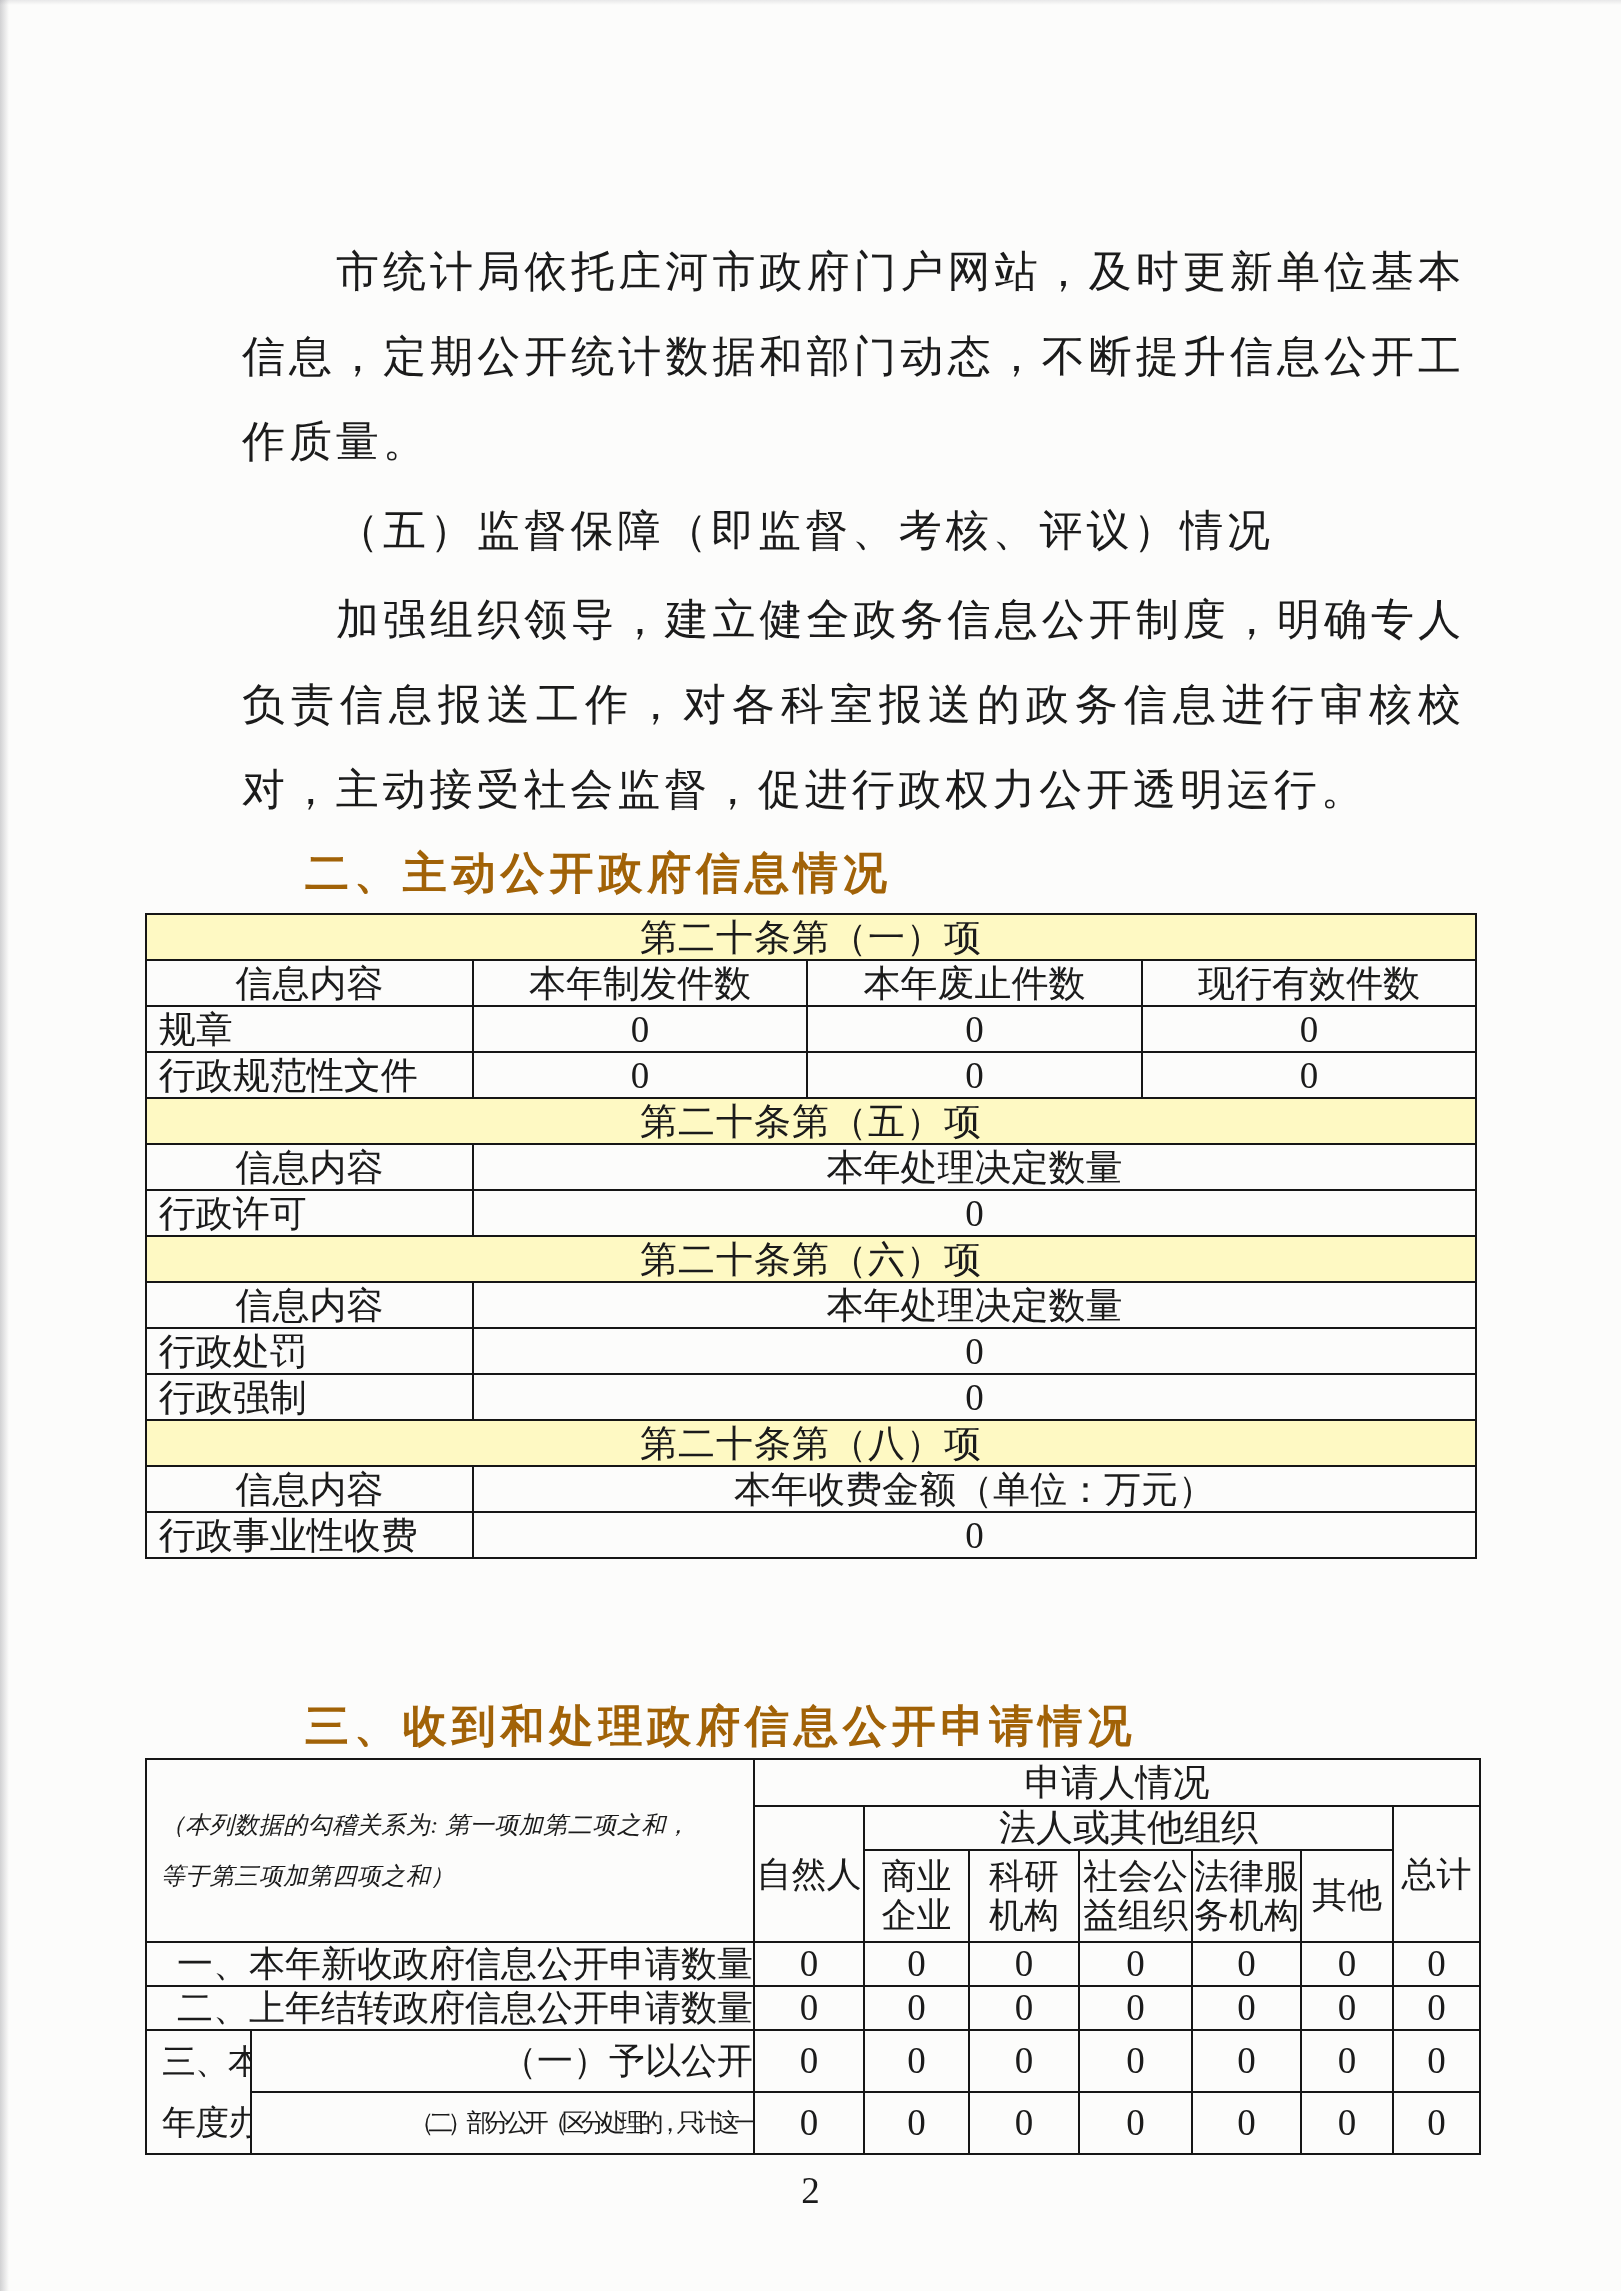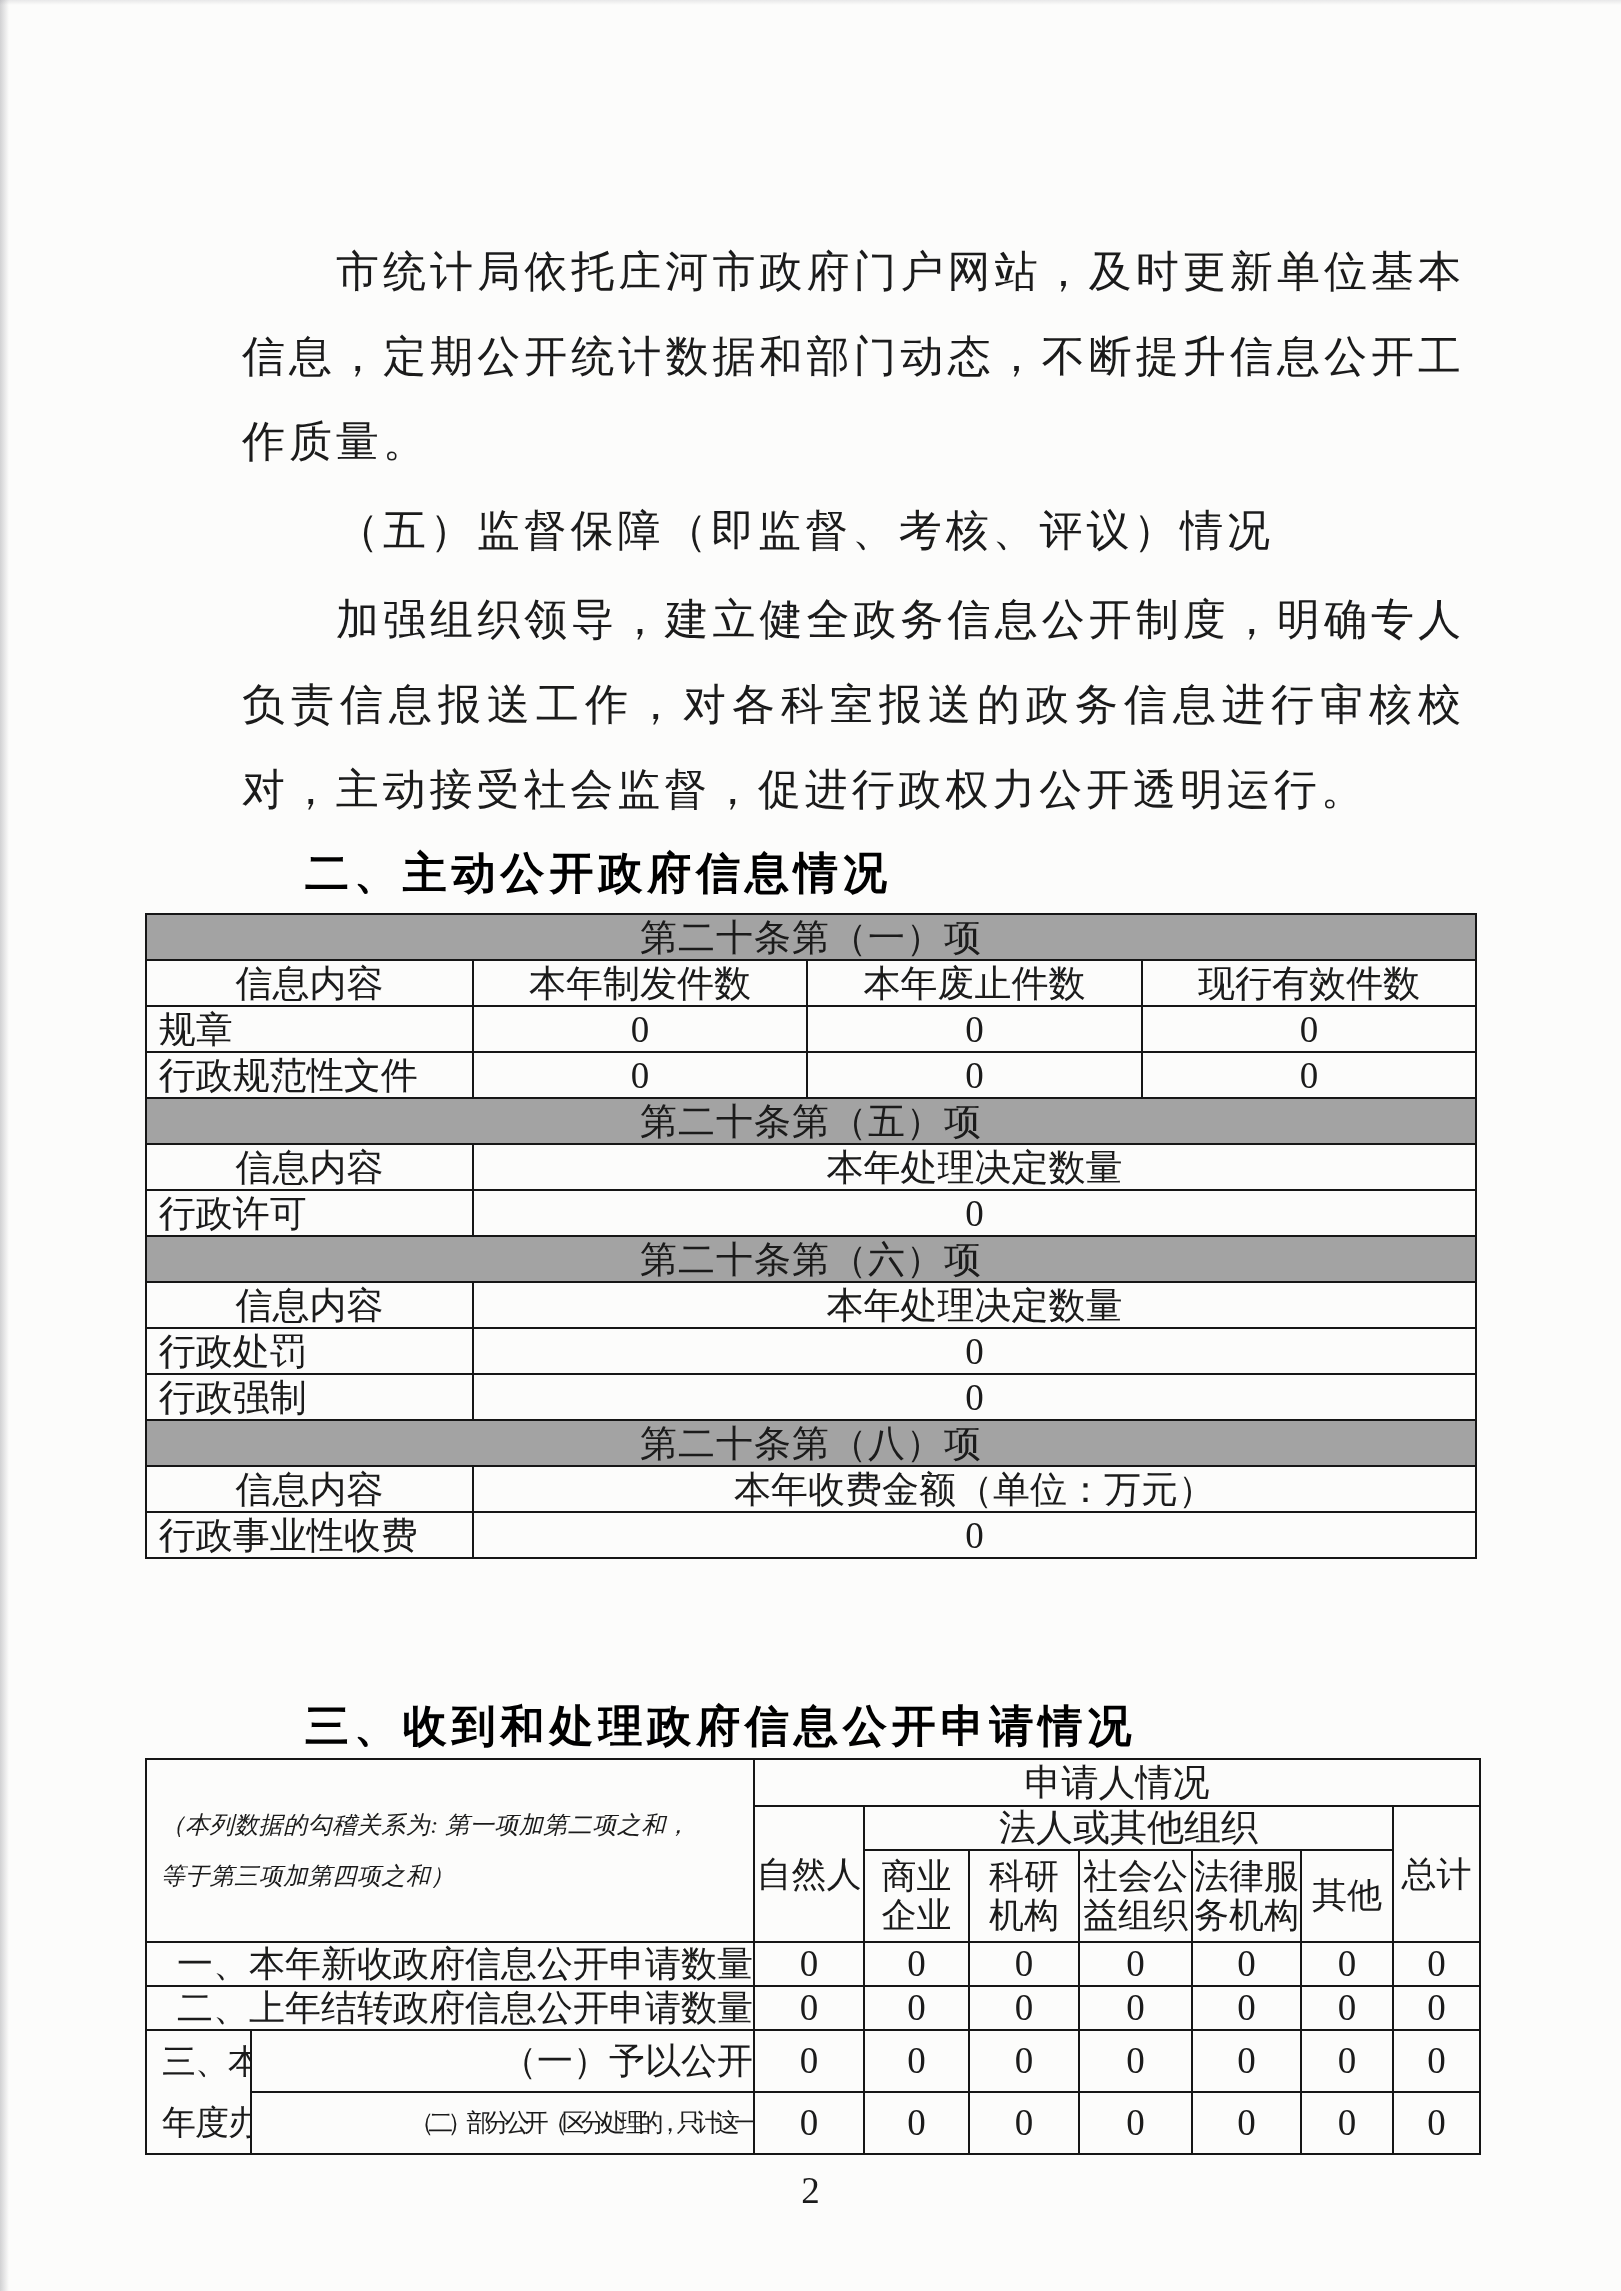--- a/index.html
+++ b/index.html
@@ -36,21 +36,21 @@
   }
   .body-text p{margin:4px;text-indent:94px;font-family:Liberation Serif, serif;}
 
   
   .sec-heading{
     font-family:"Liberation Sans","DejaVu Sans",sans-serif;
     font-weight:bold;
     font-size:44px;
     line-height:57px;
     letter-spacing:4.9px;
-    color:#000000;
+    color:#a16207;
     margin:11.8px 0 0 305px;
   }
   .sec-heading.second{margin-top:138px;line-height:57px;}
 
   
   table{
     border-collapse:collapse;
     table-layout:fixed;
     margin-left:145px;
     border:2.9px solid #161616;
@@ -62,21 +62,21 @@
     font-size:37px;
     line-height:1.12;
     padding:0;
     overflow:hidden;
   }
 
   
   .t1{width:1331px;margin-top:12.7px;}
   .t1 tr{height:46px;}
   .t1 .bar td{
-    background:#a3a3a3;
+    background:#fef9c3;
     border-top:2.9px solid #161616;
     border-bottom:2.9px solid #161616;
     letter-spacing:1px;
   }
   .t1 .lbl{text-align:left;padding-left:11.8px;margin-left:44px;}
 
   
   .t2{width:1333px;margin-top:3.9px;}
   .t2 .note{
     text-align:left;

